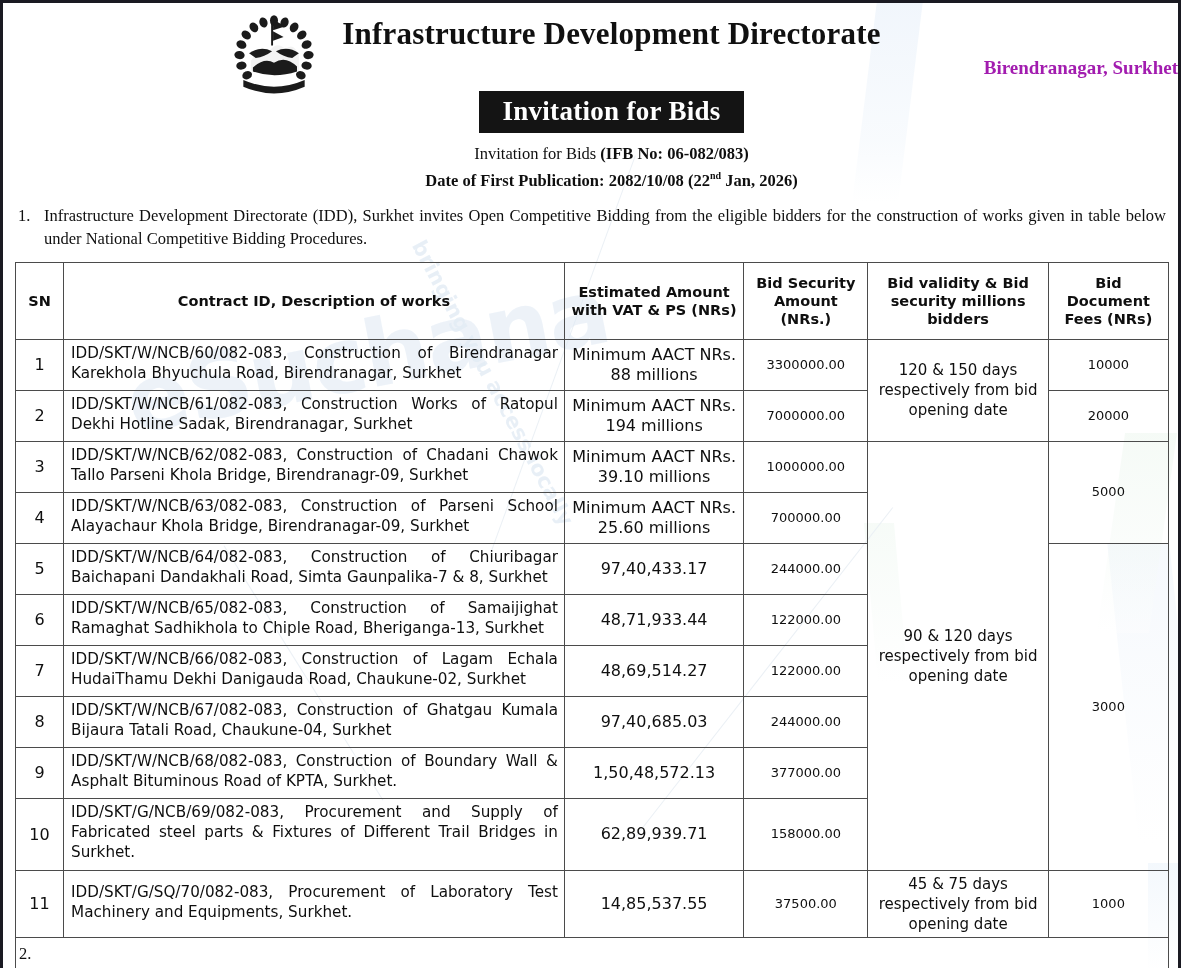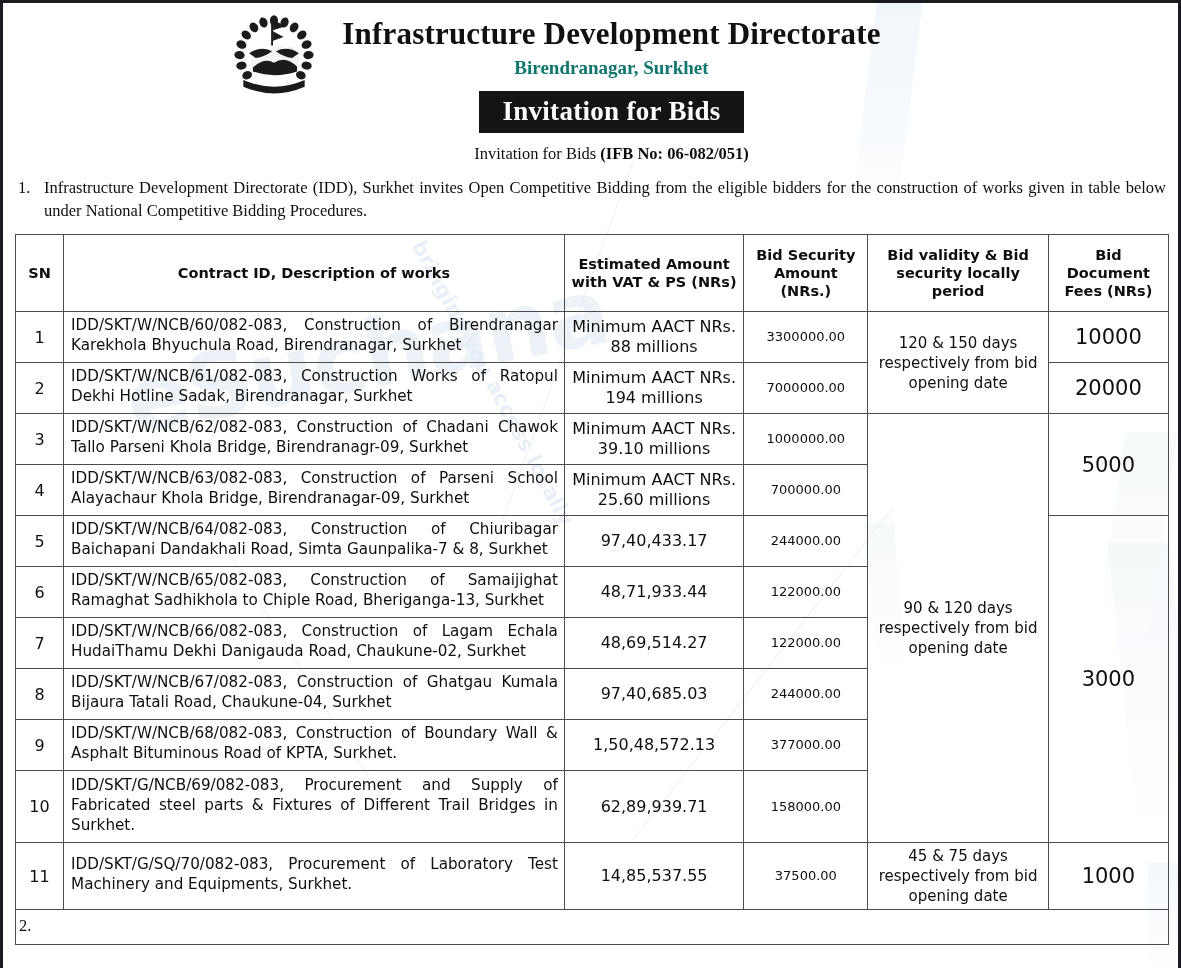--- a/index.html
+++ b/index.html
@@ -124,21 +124,22 @@
     letter-spacing: .2px;
     padding-top: 8px;
     color: #101010;
   }
   .org-sub {
     font-family: "Liberation Serif", serif;
     font-weight: 700;
     font-size: 19px;
     line-height: 26px;
     margin-top: 2px;
-    color: #0f766e;
+    color: #a21caf;
+    text-align: right;
   }
   .ifb-banner-wrap {
     margin-top: 10px;
     display: flex;
     justify-content: center;
   }
   .ifb-banner {
     background: #141414;
     color: #ffffff;
     font-family: "Liberation Serif", serif;
@@ -223,21 +224,21 @@
   }
   td.est, td.sec, td.val, td.fee {
     text-align: center;
     font-size: 15.2px;
     line-height: 20px;
     padding: 3px 4px;
   }
   td.est { font-size: 16px; }
   td.sec { font-size: 13px; }
   td.val { font-size: 15px; line-height: 20px; }
-  td.fee { font-size: 21px; }
+  td.fee { font-size: 13px; }
 
   
   .note {
     margin: 0 12px 0 12px;
     width: 1154px;
     box-sizing: border-box;
     border: 1px solid #4b4b4b;
     border-top: 0;
     display: flex;
     font-family: "Liberation Serif", serif;
@@ -306,21 +307,22 @@
         </g>
       </svg>
 
       <div class="org-title">Infrastructure Development Directorate</div>
       <div class="org-sub">Birendranagar, Surkhet</div>
 
       <div class="ifb-banner-wrap">
         <div class="ifb-banner">Invitation for Bids</div>
       </div>
 
-      <div class="ifb-line1"><span>Invitation for Bids </span><b>(IFB No: 06-082/051)</b></div>
+      <div class="ifb-line1"><span>Invitation for Bids </span><b>(IFB No: 06-082/083)</b></div>
+      <div class="ifb-line2"><span>Date of First Publication: 2082/10/08 (22</span><sup>nd</sup><span> Jan, 2026)</span></div>
     </div>
 
     <div class="para">
       <div class="para-num">1.</div>
       <div class="para-body">Infrastructure Development Directorate (IDD), Surkhet invites Open Competitive Bidding from the eligible bidders for the construction of works given in table below under National Competitive Bidding Procedures.</div>
     </div>
 
     <div class="tbl-wrap">
       <table class="bids">
         <colgroup>
@@ -339,22 +341,22 @@
               <span>Estimated Amount</span><br>
               <span>with VAT &amp; PS (NRs)</span>
             </th>
             <th>
               <span>Bid Security</span><br>
               <span>Amount</span><br>
               <span>(NRs.)</span>
             </th>
             <th>
               <span>Bid validity &amp; Bid</span><br>
-              <span>security locally</span><br>
-              <span>period</span>
+              <span>security millions</span><br>
+              <span>bidders</span>
             </th>
             <th>
               <span>Bid</span><br>
               <span>Document</span><br>
               <span>Fees (NRs)</span>
             </th>
           </tr>
         </thead>
         <tbody>
 

